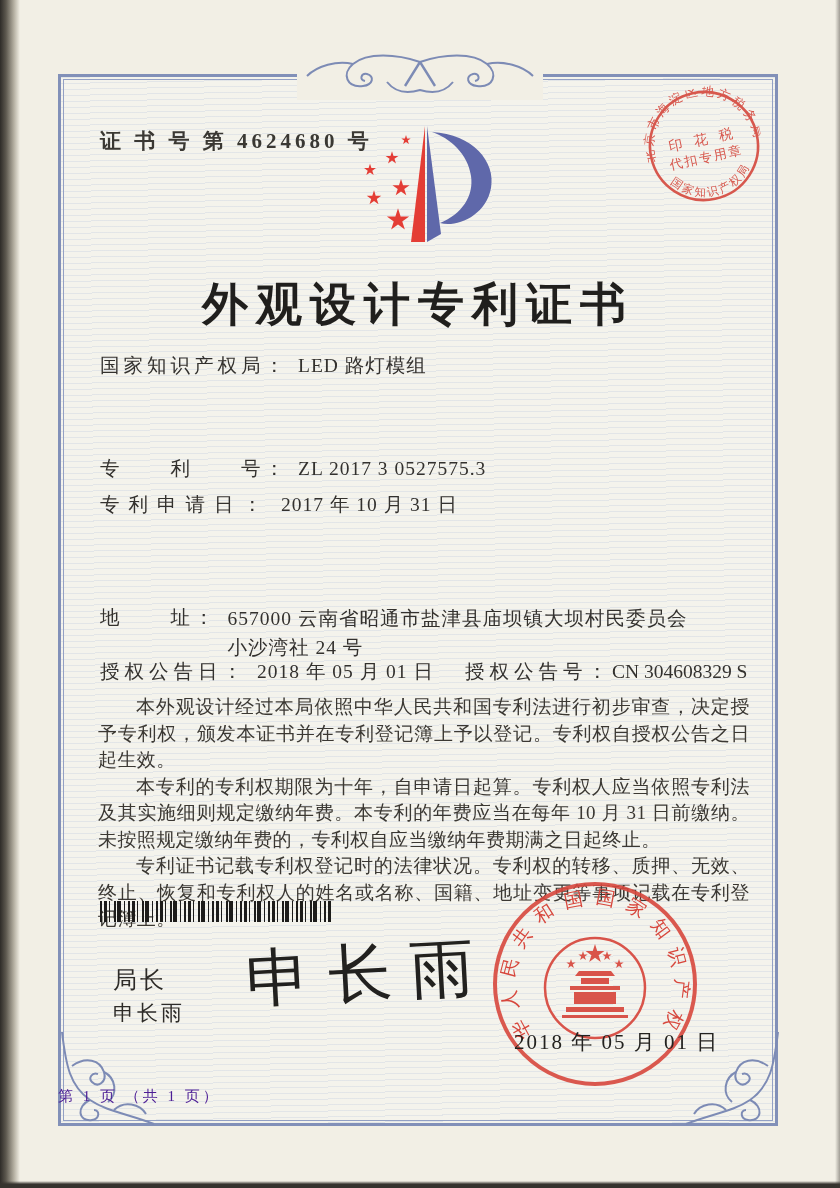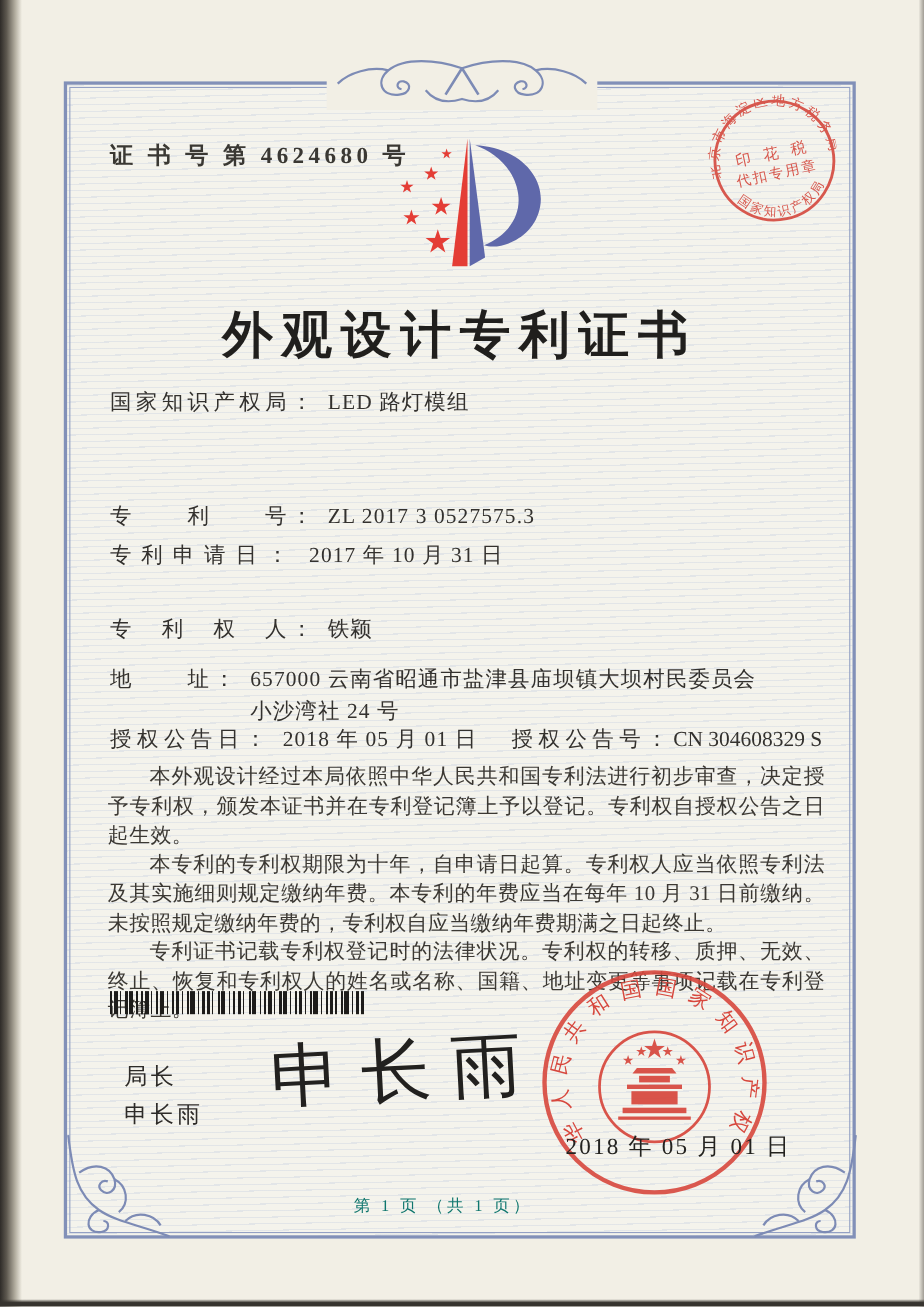--- a/index.html
+++ b/index.html
@@ -35,29 +35,29 @@
   .frow .val.wrap{display:inline-block;white-space:normal;width:478px;vertical-align:top;line-height:29px;}
   .grantno{position:absolute;left:465px;font-size:19.5px;white-space:nowrap;}
   .paras{position:absolute;left:98px;top:694px;width:652px;font-size:19px;line-height:26.5px;
     text-align:justify;letter-spacing:.4px;color:#3b3833;}
   .paras p{margin:0;text-indent:2em;}
   .barcode{position:absolute;left:100px;top:901px;width:232px;height:21px;
     background:repeating-linear-gradient(90deg,
       #1d1c1a 0 2px,transparent 2px 4px,#1d1c1a 4px 7px,transparent 7px 9px,
       #1d1c1a 9px 10px,transparent 10px 14px,#1d1c1a 14px 16px,transparent 16px 17px,
       #1d1c1a 17px 21px,transparent 21px 24px,#1d1c1a 24px 25px,transparent 25px 28px);}
-  .director{position:absolute;left:113px;top:964px;font-size:21px;letter-spacing:3px;color:#2d2b28;}
+  .director{position:absolute;left:113px;top:964px;font-size:24px;letter-spacing:3px;color:#2d2b28;}
   .director-name{position:absolute;left:113px;top:999px;font-size:21px;letter-spacing:3px;color:#2d2b28;}
   .signature{position:absolute;left:246px;top:930px;font-size:64px;letter-spacing:18px;
     color:#22211f;transform:rotate(-3deg);font-weight:500;}
   .seal{position:absolute;left:487px;top:876px;width:216px;height:216px;}
   .seal-date{position:absolute;left:514px;top:1028px;font-size:21px;letter-spacing:2px;color:#23221f;}
   .taxstamp{position:absolute;left:646px;top:88px;width:116px;height:116px;transform:rotate(-12deg);}
-  .footer{position:absolute;left:58px;top:1087px;width:690px;text-align:center;
-    font-size:15px;letter-spacing:3px;color:#0f766e;}
+  .footer{position:absolute;left:58px;top:1087px;width:690px;
+    font-size:15px;letter-spacing:3px;color:#4c1d95;}
 </style>
 </head>
 <body>
 
 <div class="shot">
 
   <div class="frame">
     <div class="frame-inner"></div>
   </div>
 
@@ -138,23 +138,20 @@
   <div class="title">外观设计专利证书</div>
 
   <div class="frow" style="top:352px">
     <span class="lbl">国家知识产权局：</span><span class="val">LED 路灯模组</span>
   </div>
   <div class="frow" style="top:455px">
     <span class="lbl">专　　利　　号：</span><span class="val">ZL 2017 3 0527575.3</span>
   </div>
   <div class="frow" style="top:491px">
     <span class="lbl" style="letter-spacing:9px">专利申请日：</span><span class="val">2017 年 10 月 31 日</span>
-  </div>
-  <div class="frow" style="top:558px">
-    <span class="lbl">专　利　权　人：</span><span class="val">铁颖</span>
   </div>
   <div class="frow" style="top:604px">
     <span class="lbl">地　　址：</span><span class="val wrap">657000 云南省昭通市盐津县庙坝镇大坝村民委员会小沙湾社 24 号</span>
   </div>
   <div class="frow" style="top:658px">
     <span class="lbl" style="letter-spacing:5px">授权公告日：</span><span class="val">2018 年 05 月 01 日</span>
   </div>
   <div class="grantno" style="top:658px">
     <span class="lbl" style="letter-spacing:5px">授权公告号：</span><span class="val">CN 304608329 S</span>
   </div>

